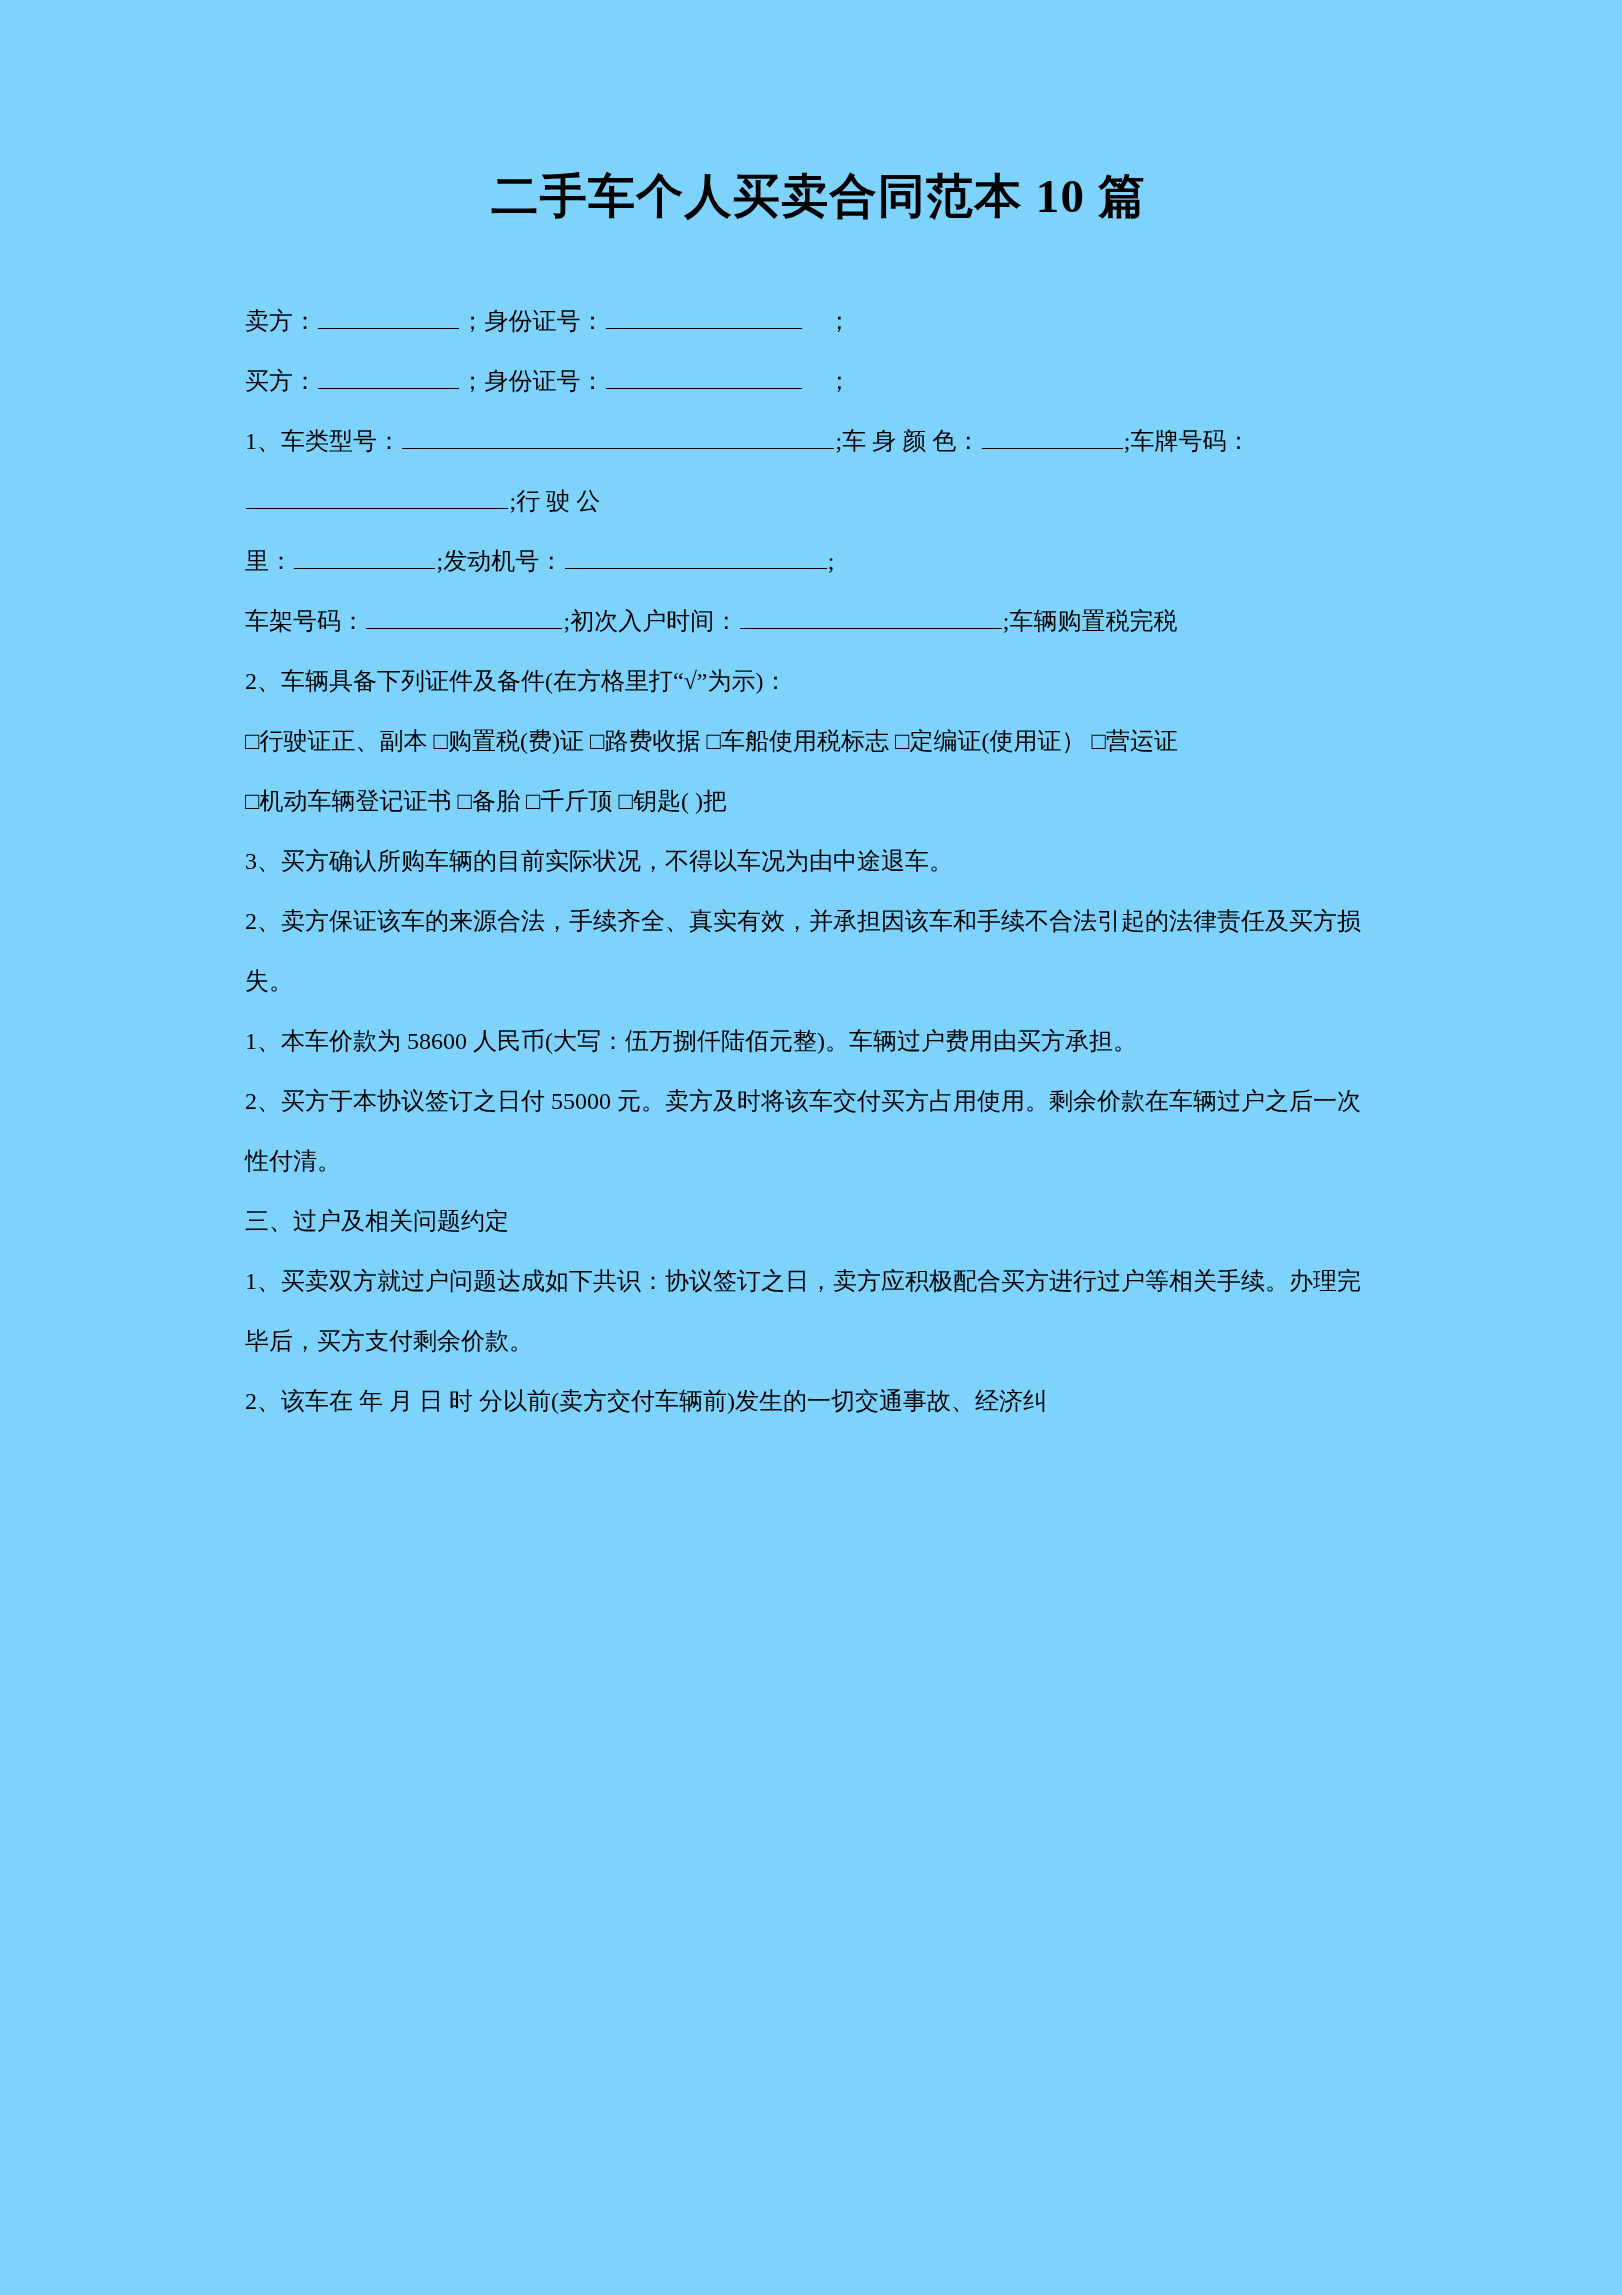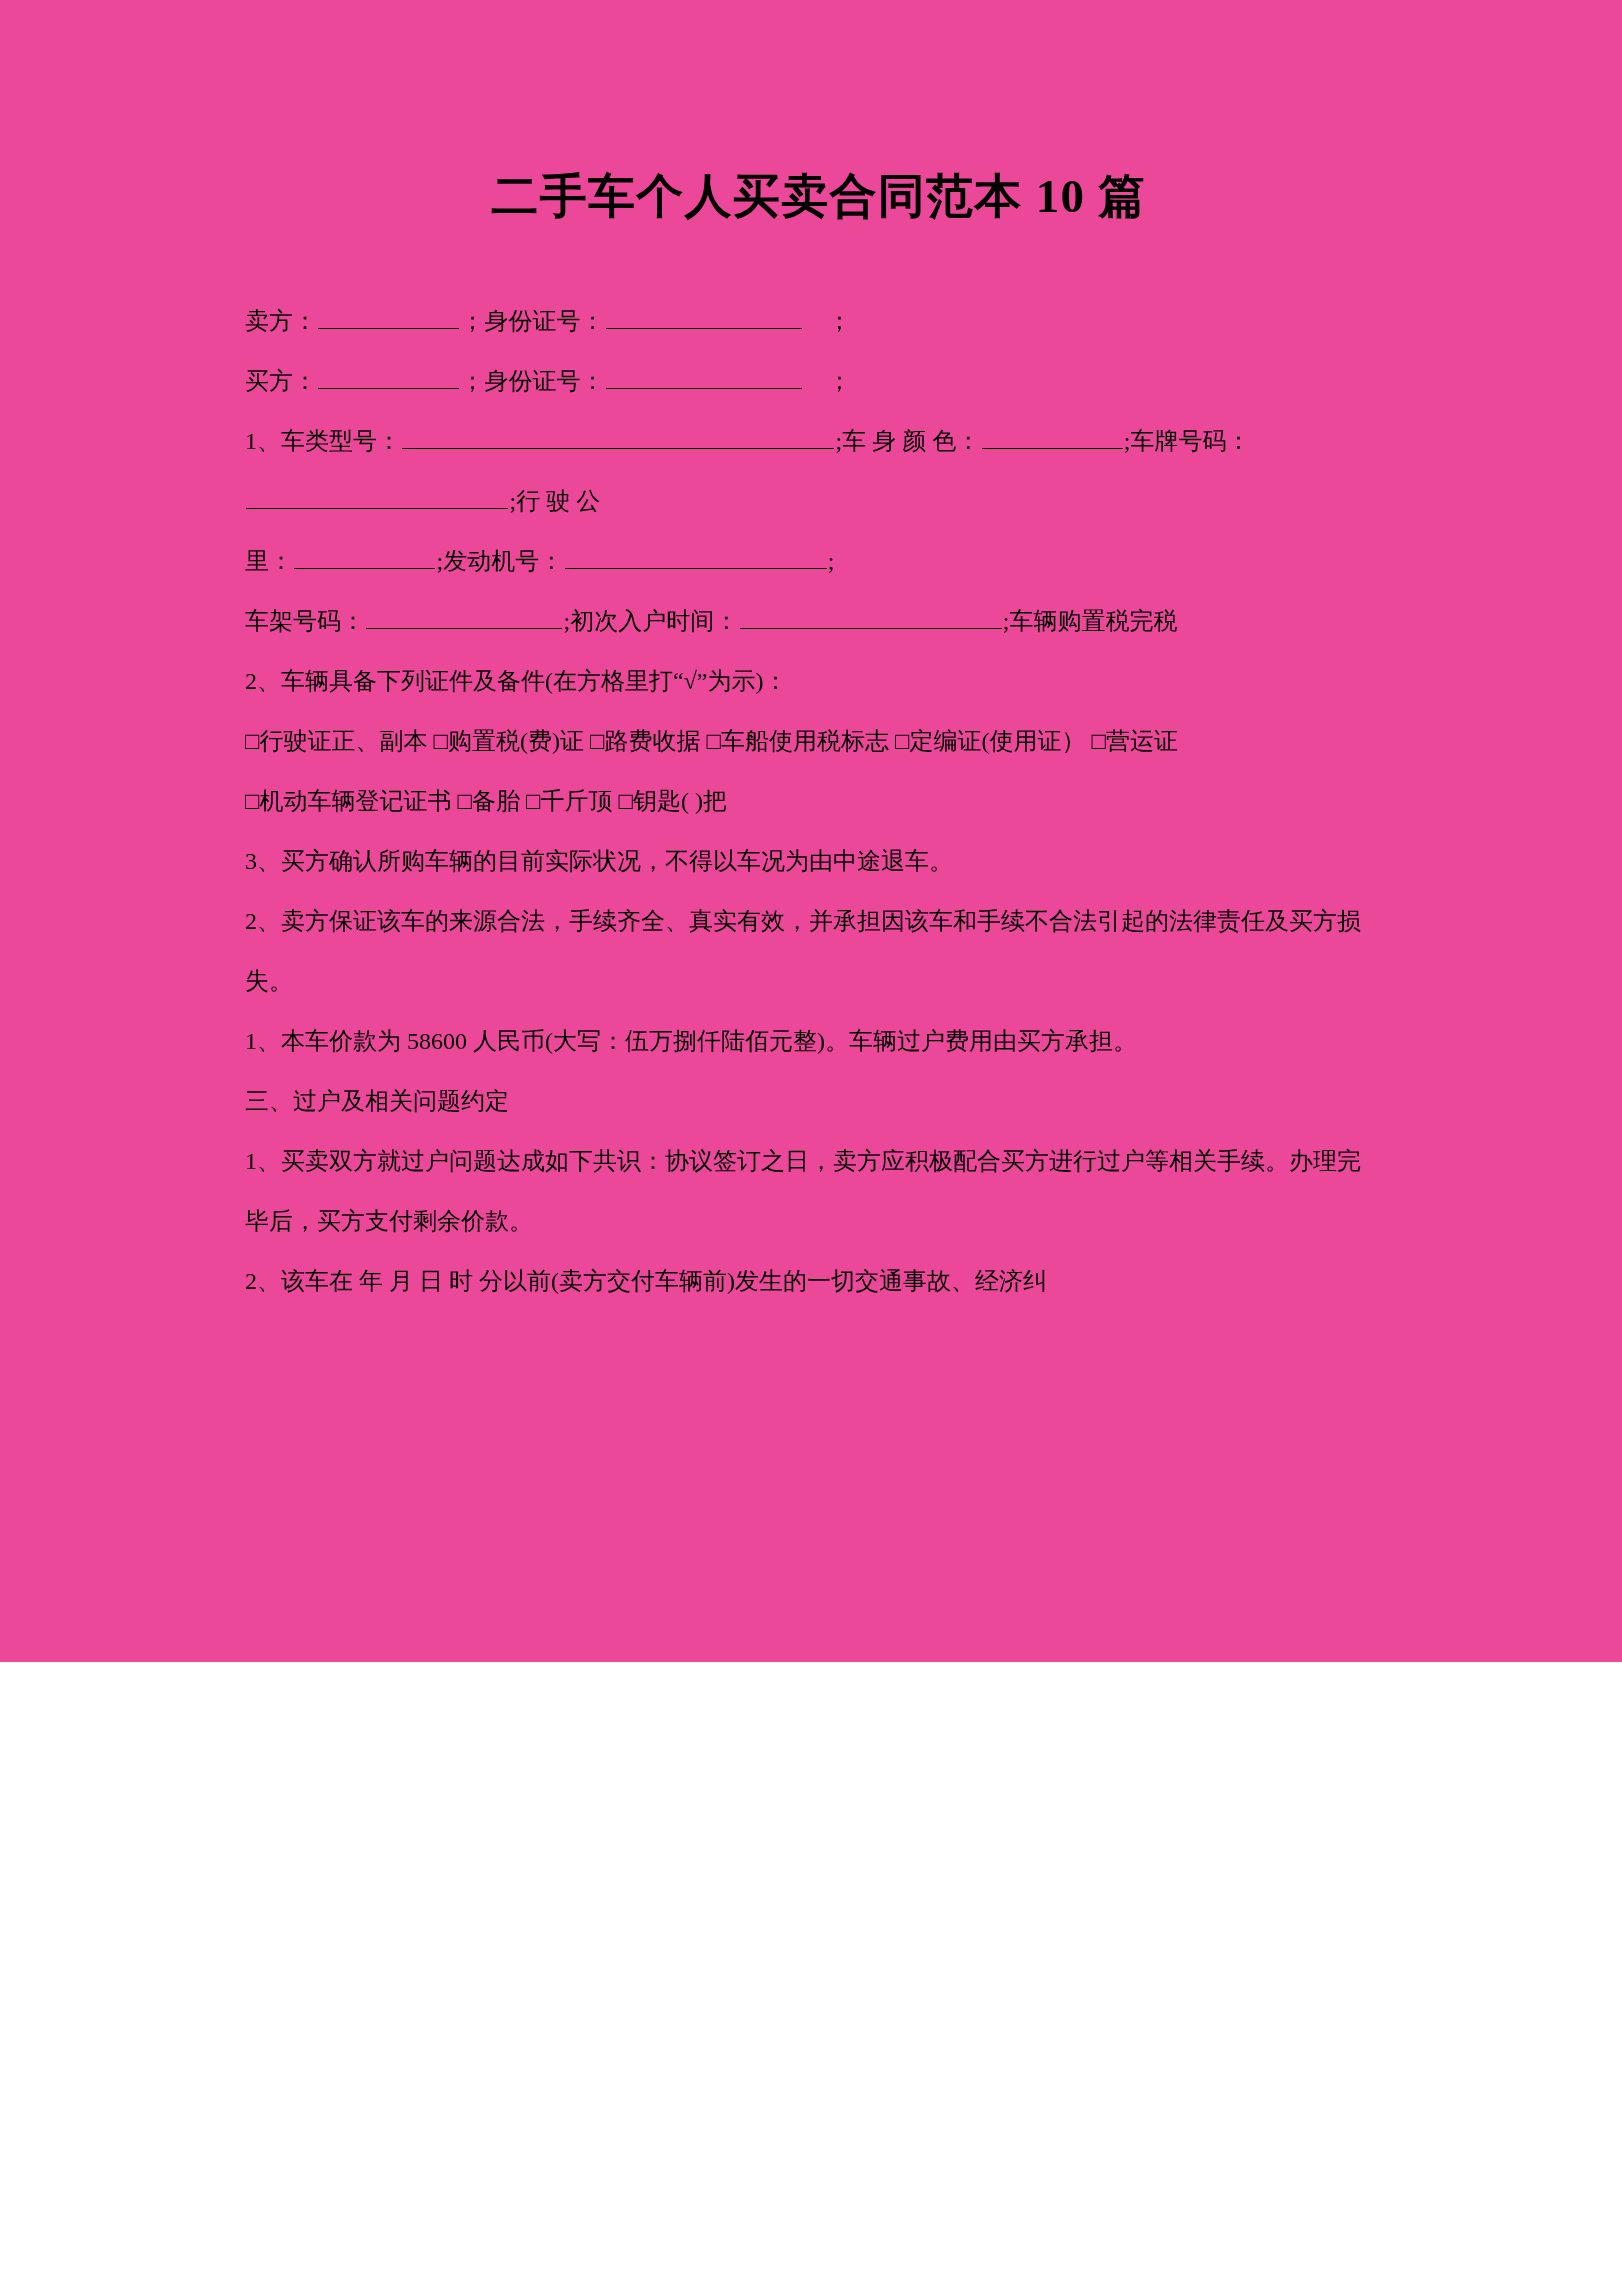--- a/index.html
+++ b/index.html
@@ -4,22 +4,22 @@
 <title>二手车个人买卖合同范本 10 篇</title>
 <style>
   html, body {
     margin: 0;
     padding: 0;
     background: #ffffff;
   }
   .page {
     position: relative;
     width: 1623px;
-    height: 1662px;
-    background: #ec4899;
+    height: 2295px;
+    background: #7dd3fc;
     box-sizing: border-box;
     font-family: "Liberation Serif", "DejaVu Serif", serif;
     color: #000000;
     overflow: hidden;
   }
   .content {
     position: absolute;
     left: 245px;
     top: 167px;
     width: 1135px;
@@ -96,20 +96,21 @@
 
     <p class="para">□机动车辆登记证书 □备胎 □千斤顶 □钥匙( )把</p>
 
     <p class="para">3、买方确认所购车辆的目前实际状况，不得以车况为由中途退车。</p>
 
     <p class="para">2、卖方保证该车的来源合法，手续齐全、真实有效，并承担因该车和手续不合法引起的法律责任及买方损失。</p>
 
 
     <p class="para">1、本车价款为 58600 人民币(大写：伍万捌仟陆佰元整)。车辆过户费用由买方承担。</p>
 
+    <p class="para">2、买方于本协议签订之日付 55000 元。卖方及时将该车交付买方占用使用。剩余价款在车辆过户之后一次性付清。</p>
 
     <p class="para">三、过户及相关问题约定</p>
 
     <p class="para">1、买卖双方就过户问题达成如下共识：协议签订之日，卖方应积极配合买方进行过户等相关手续。办理完毕后，买方支付剩余价款。</p>
 
     <p class="para">2、该车在 年 月 日 时 分以前(卖方交付车辆前)发生的一切交通事故、经济纠</p>
 
   </div>
 </div>
 

